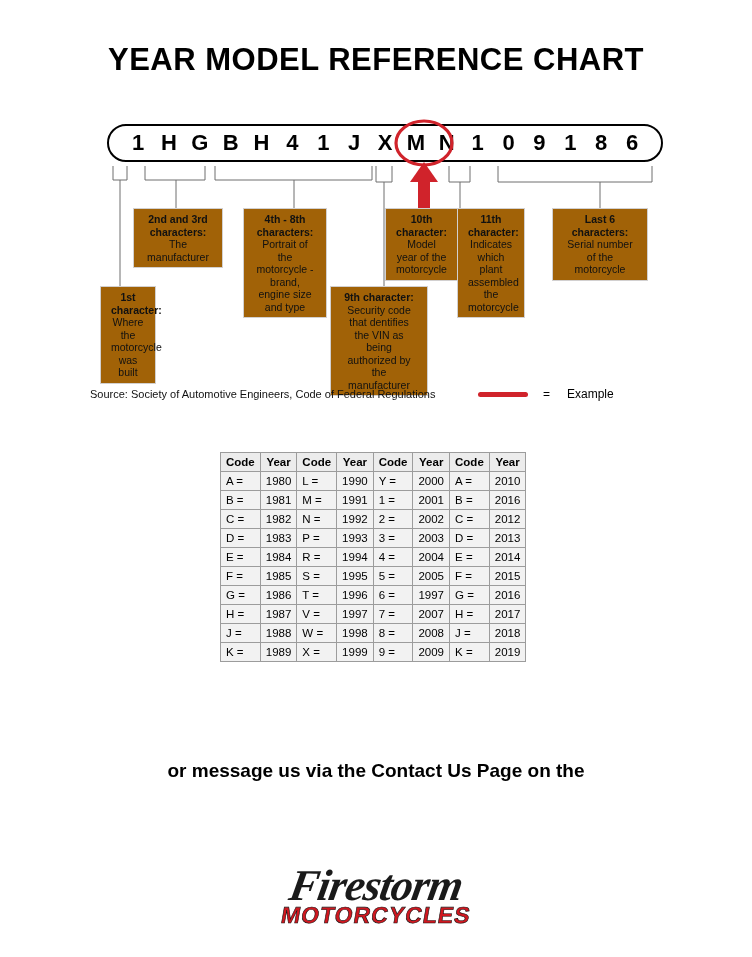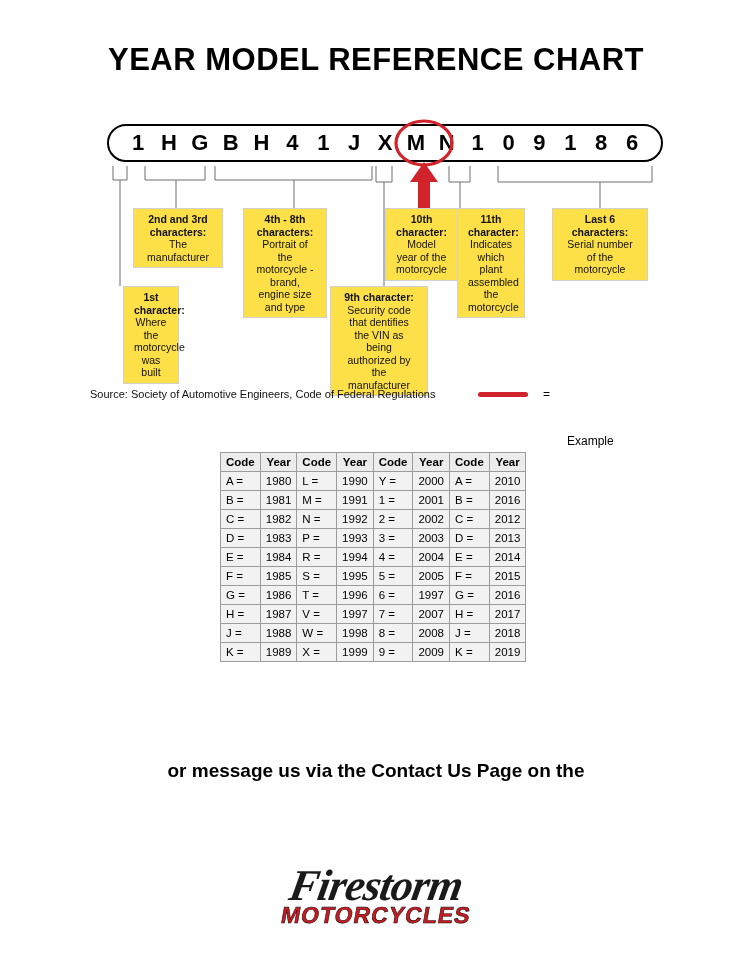--- a/index.html
+++ b/index.html
@@ -57,32 +57,32 @@
     top: 0;
     left: 0;
     width: 752px;
     height: 957px;
     pointer-events: none;
   }
 
   
   .callout {
     position: absolute;
-    background: #fde047;
+    background: #a16207;
     border: 1px solid #d2d0d0;
     box-sizing: border-box;
     font-size: 10.5px;
     line-height: 12.5px;
     text-align: center;
     padding: 4px 10px;
     color: #111;
   }
   .callout b { font-weight: bold; }
 
-  #callout-1   { left: 100px; top: 286px; width: 56px; margin-left: 23px; }
+  #callout-1   { left: 100px; top: 286px; width: 56px; }
   #callout-23  { left: 133px; top: 208px; width: 90px; }
   #callout-48  { left: 243px; top: 208px; width: 84px; }
   #callout-9   { left: 330px; top: 286px; width: 98px; }
   #callout-10  { left: 385px; top: 208px; width: 73px; }
   #callout-11  { left: 457px; top: 208px; width: 68px; }
   #callout-last{ left: 552px; top: 208px; width: 96px; }
 
   
   #source-note {
     position: absolute;
@@ -95,21 +95,20 @@
     position: absolute;
     left: 543px;
     top: 387px;
     font-size: 12px;
   }
   #legend-text {
     position: absolute;
     left: 567px;
     top: 387px;
     font-size: 12px;
-    margin-top: 47px;
   }
 
   
   #year-table {
     position: absolute;
     left: 220px;
     top: 452px;
     border-collapse: collapse;
     font-size: 11.5px;
   }

